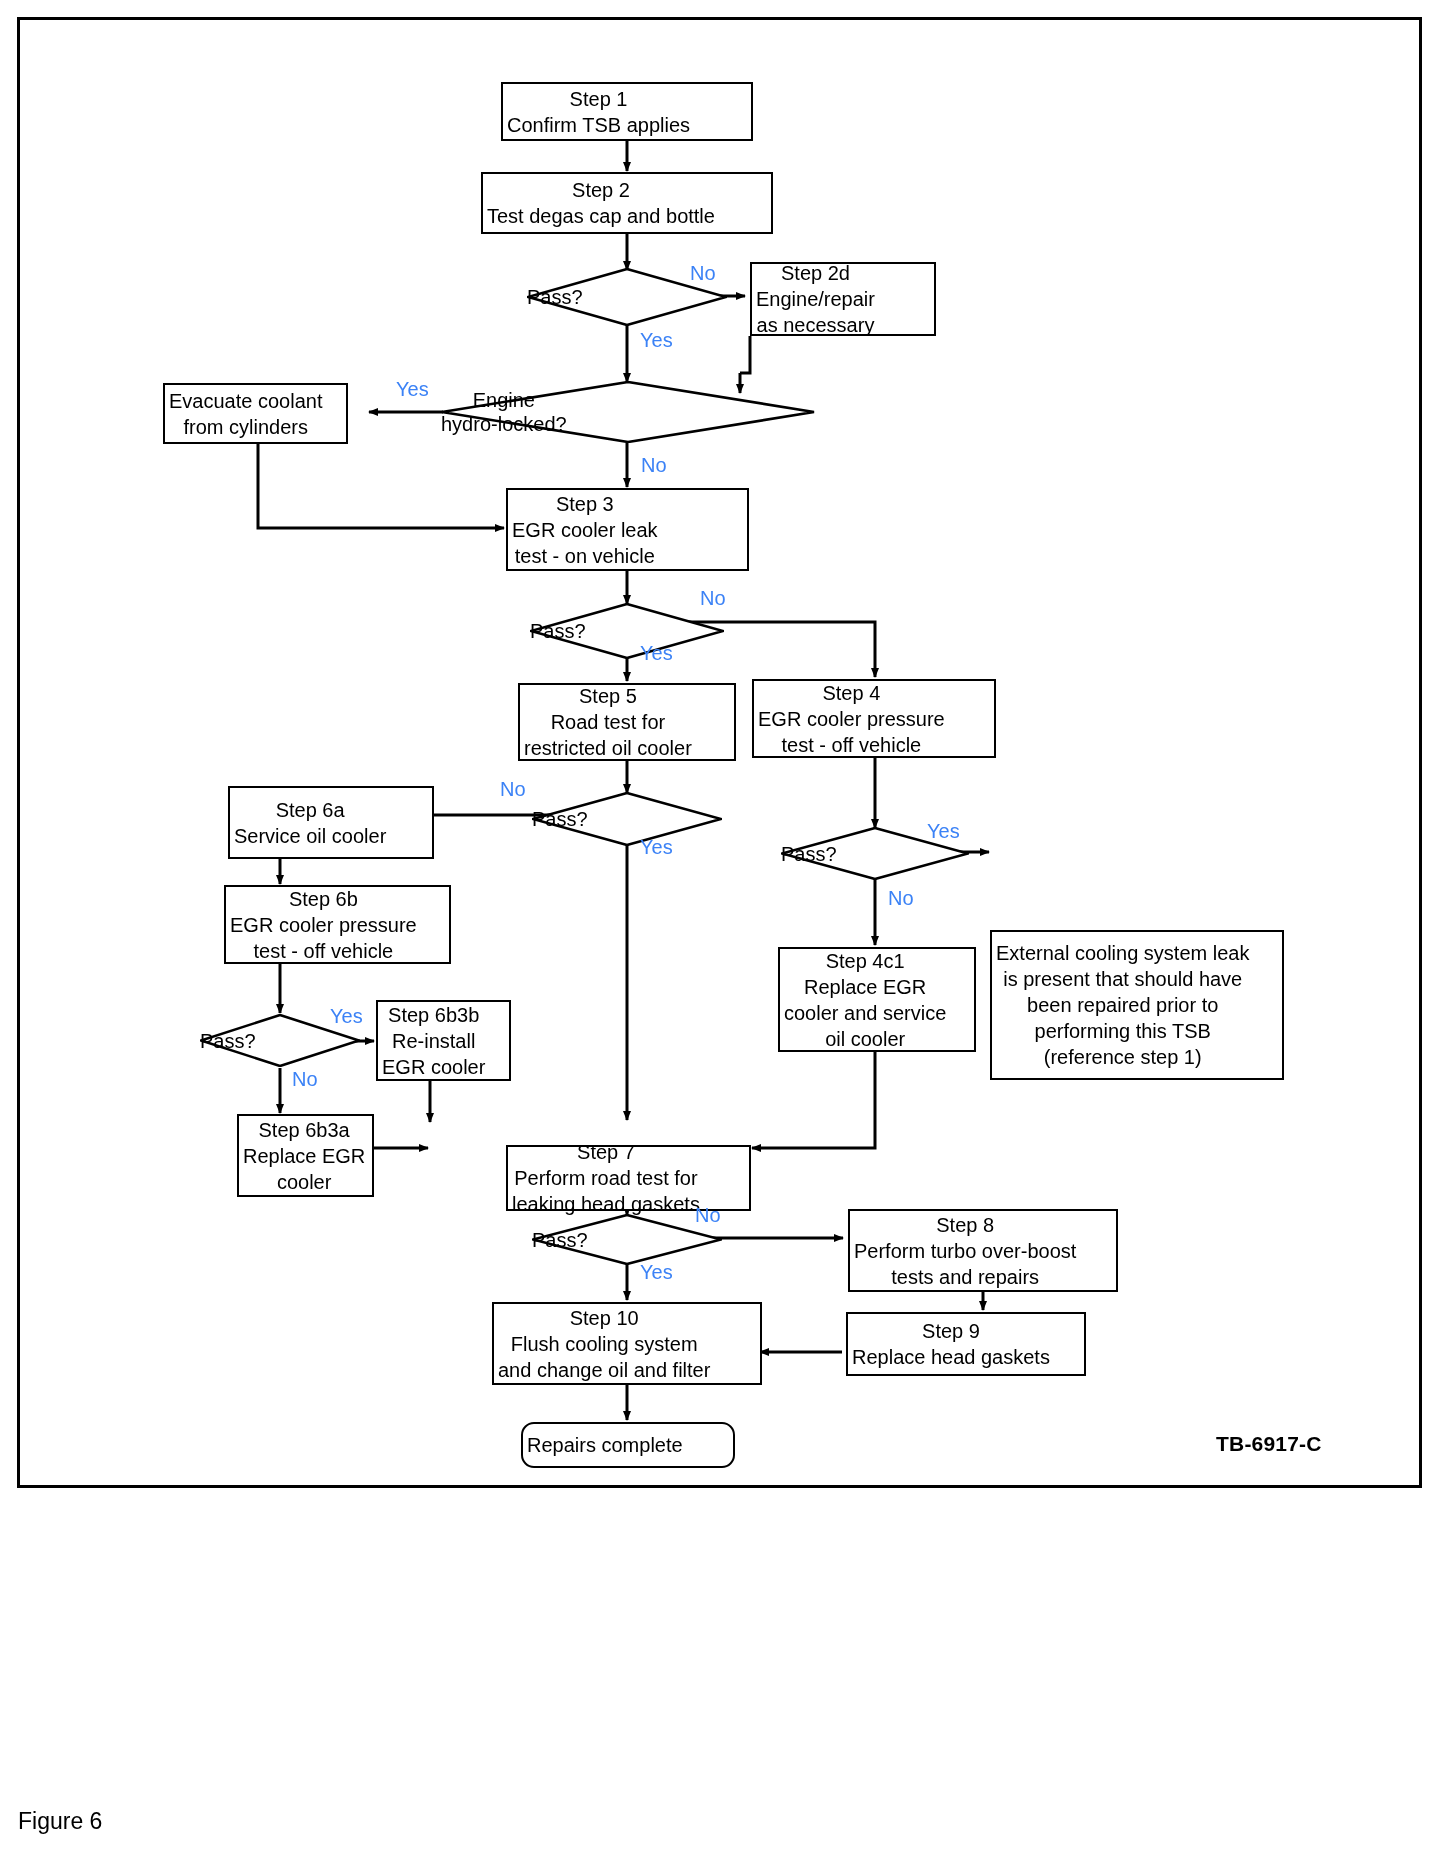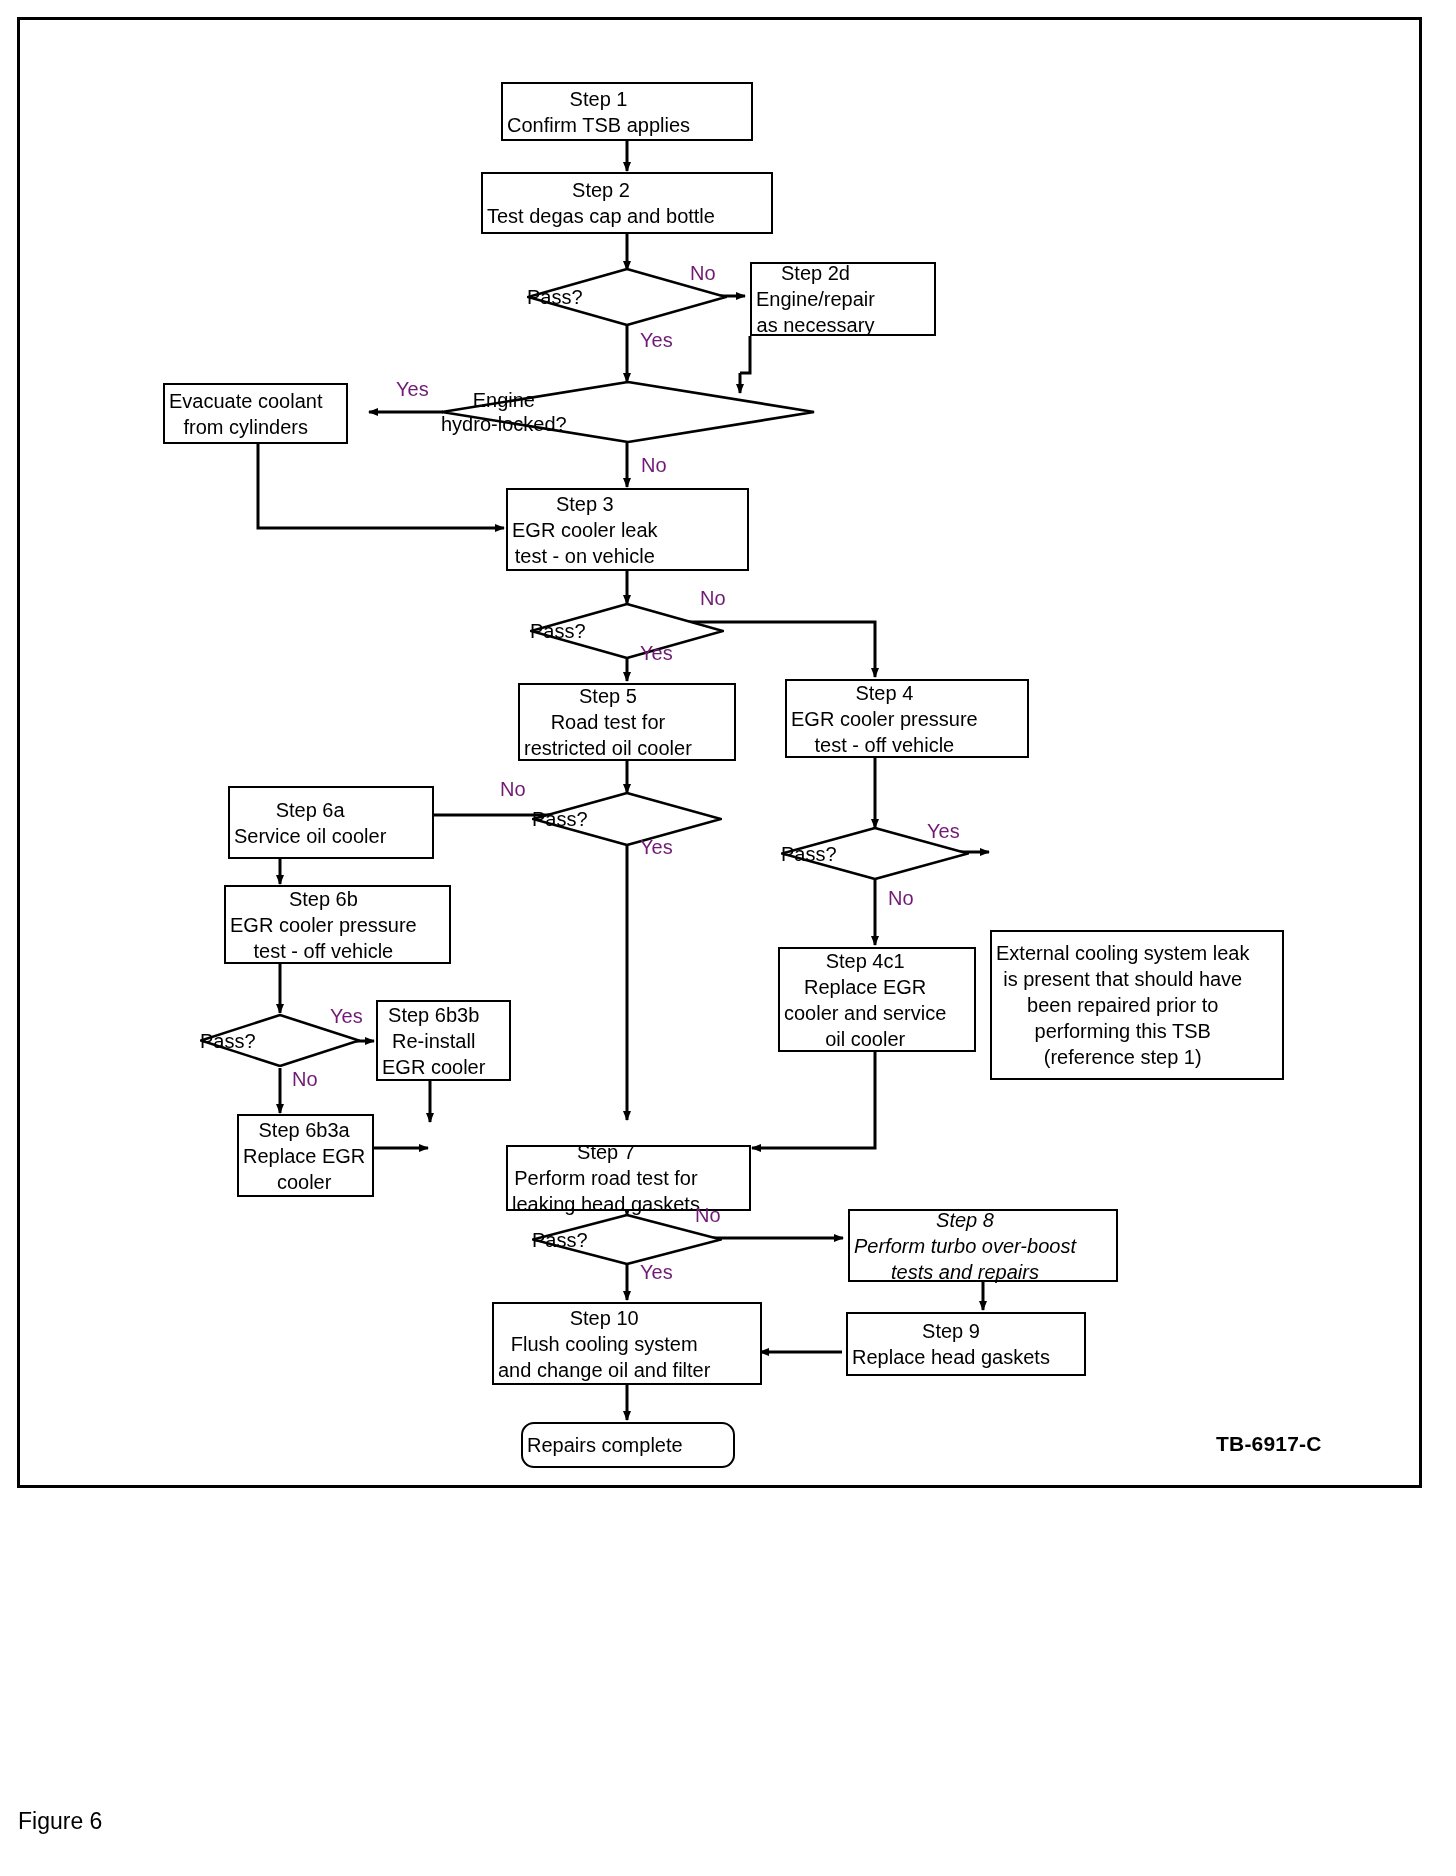--- a/index.html
+++ b/index.html
@@ -7,21 +7,21 @@
   #page{position:relative;width:1456px;height:1876px;background:#fff;overflow:hidden;}
   #frame{position:absolute;left:17px;top:17px;width:1405px;height:1471px;border:3px solid #000;box-sizing:border-box;}
   svg.lines{position:absolute;left:0;top:0;width:1456px;height:1876px;pointer-events:none;}
 
   .node{position:absolute;box-sizing:border-box;display:flex;align-items:center;justify-content:flex-start;text-align:center;background:#fff;}
   .box{border:2.5px solid #000;}
   .box .txt{line-height:1.30;font-size:20px;padding:2px 4px;white-space:pre-line;}
   .dia{background:transparent;border:none;}
   .dia .shape{position:absolute;left:0;top:0;width:100%;height:100%;}
   .dia .txt{position:relative;font-size:20px;line-height:1.2;z-index:2;}
-  .edgelabel{position:absolute;font-size:20px;line-height:1;color:#701a75;white-space:nowrap;}
+  .edgelabel{position:absolute;font-size:20px;line-height:1;color:#3b82f6;white-space:nowrap;}
   .figcap{position:absolute;font-size:23px;}
   .tbcode{position:absolute;font-size:21px;font-weight:bold;letter-spacing:.2px;}
 </style>
 </head>
 <body>
 
 <div id="page">
 
   <div id="frame"></div>
 
@@ -144,21 +144,21 @@
     </svg>
     <div class="txt">Pass?</div>
   </div>
 
   <div class="node box" style="left:518px;top:683px;width:218px;height:78px;">
     <div class="txt">Step 5
 Road test for
 restricted oil cooler</div>
   </div>
 
-  <div class="node box" style="left:785px;top:679px;width:244px;height:79px;">
+  <div class="node box" style="left:752px;top:679px;width:244px;height:79px;">
     <div class="txt">Step 4
 EGR cooler pressure
 test - off vehicle</div>
   </div>
 
   <div class="node dia" style="left:532px;top:792px;width:190px;height:54px;">
     <svg class="shape" viewBox="0 0 190 54" preserveAspectRatio="none">
       <polygon points="95,1 189,27 95,53 1,27" fill="#fff" stroke="#000" stroke-width="2.6" vector-effect="non-scaling-stroke"></polygon>
     </svg>
     <div class="txt">Pass?</div>
@@ -222,21 +222,21 @@
 leaking head gaskets</div>
   </div>
 
   <div class="node dia" style="left:532px;top:1214px;width:190px;height:51px;">
     <svg class="shape" viewBox="0 0 190 51" preserveAspectRatio="none">
       <polygon points="95,1 189,25.5 95,50 1,25.5" fill="#fff" stroke="#000" stroke-width="2.6" vector-effect="non-scaling-stroke"></polygon>
     </svg>
     <div class="txt">Pass?</div>
   </div>
 
-  <div class="node box" style="left:848px;top:1209px;width:270px;height:73px;font-style:italic;">
+  <div class="node box" style="left:848px;top:1209px;width:270px;height:83px;">
     <div class="txt">Step 8
 Perform turbo over-boost
 tests and repairs</div>
   </div>
 
   <div class="node box" style="left:492px;top:1302px;width:270px;height:83px;">
     <div class="txt">Step 10
 Flush cooling system
 and change oil and filter</div>
   </div>

